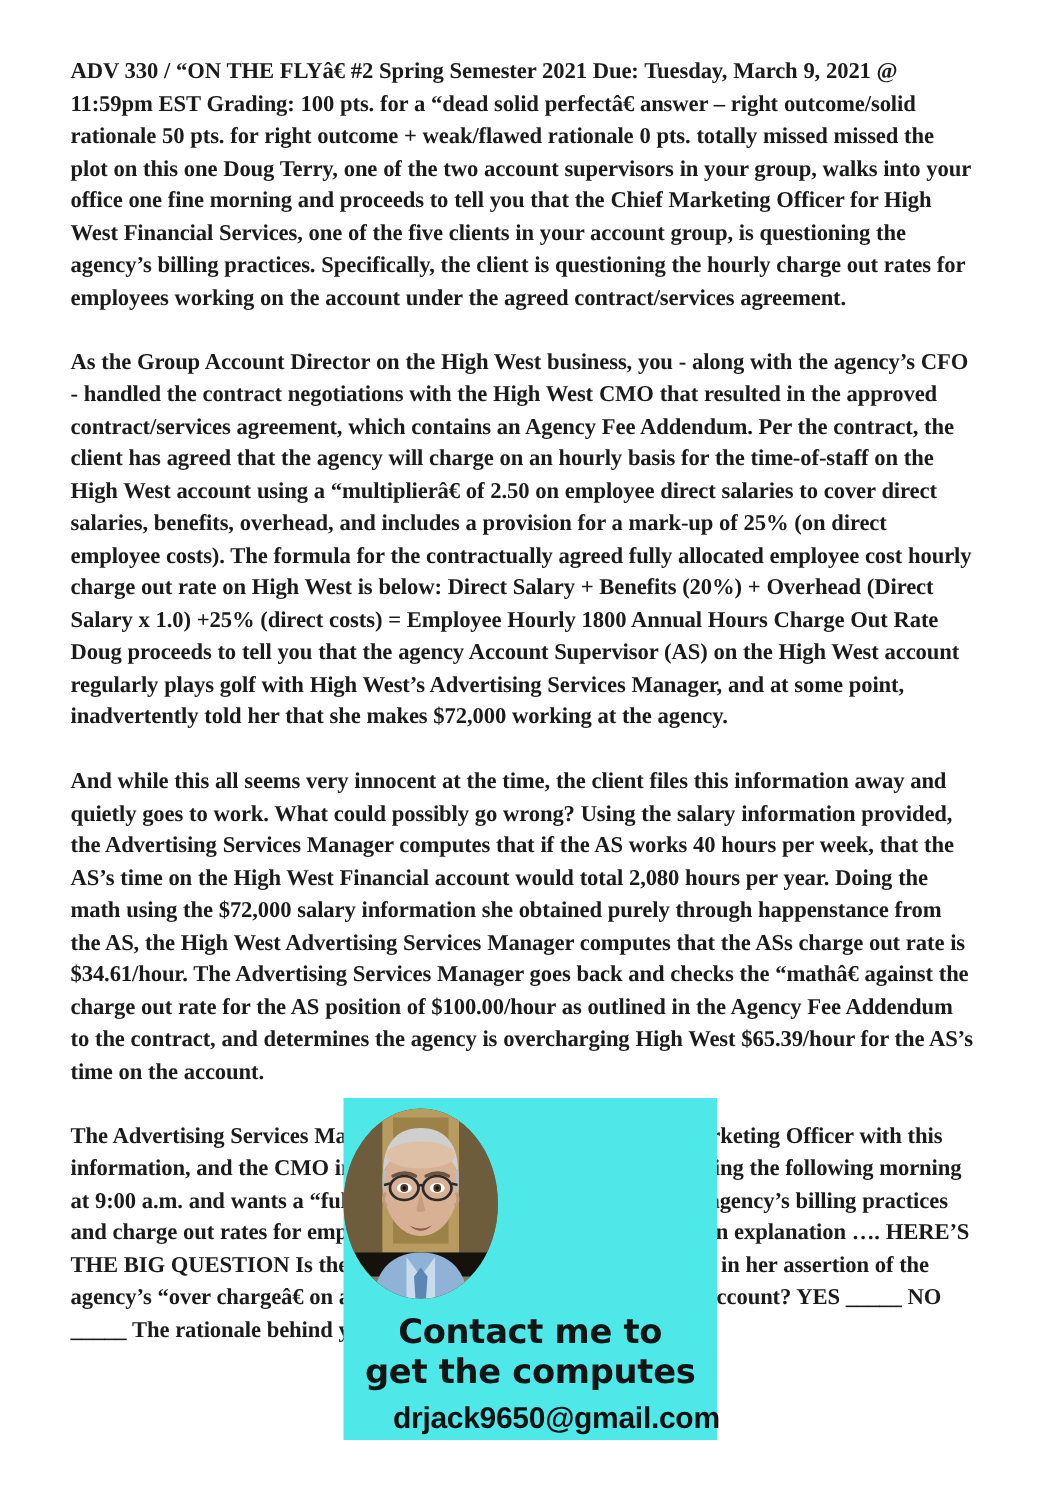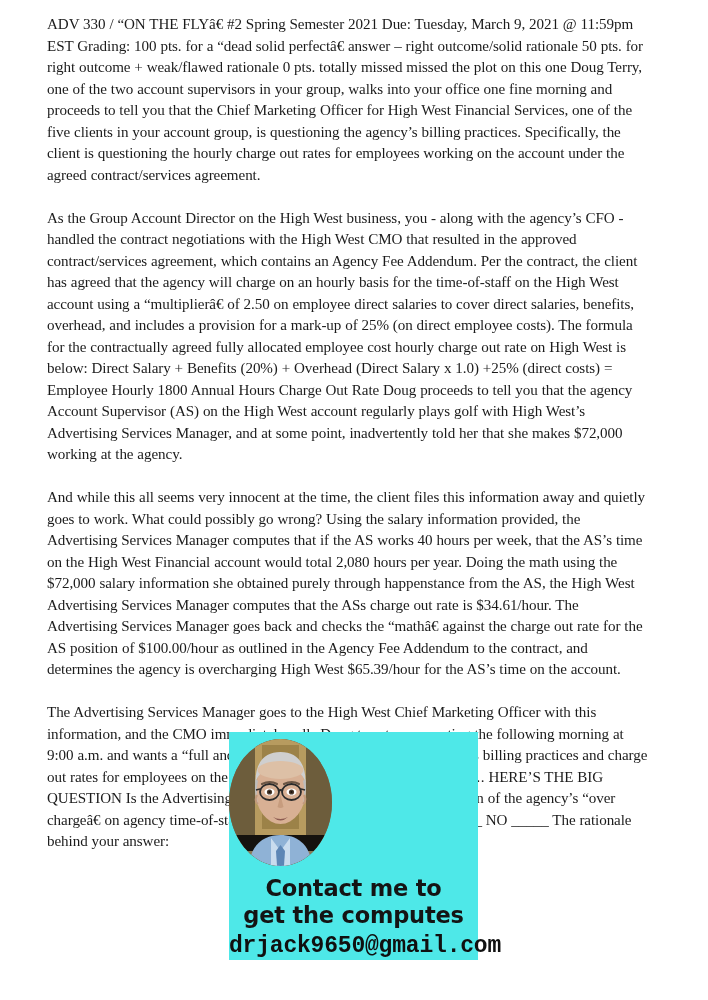--- a/index.html
+++ b/index.html
@@ -22,22 +22,23 @@
     left: 0;
     top: 0;
     width: 708px;
     height: 1000px;
     background: #ffffff;
   }
 
   #doc-body {
     position: absolute;
     left: 47px;
-    top: 14px;
+    top: 38px;
     width: 604px;
+    font-weight: bold;
   }
 
   .para {
     margin: 0 0 21.5px 0;
     font-size: 15.1px;
     line-height: 21.5px;
     text-align: left;
     letter-spacing: -0.08px;
     word-spacing: 0.2px;
     color: #1b1b1b;
@@ -77,26 +78,27 @@
   .promo-line {
     font-family: "DejaVu Sans", sans-serif;
     font-weight: bold;
     font-size: 22.5px;
     line-height: 26.5px;
     color: #141414;
     letter-spacing: -0.2px;
   }
   .promo-email {
     margin-top: 6px;
-    font-family: Liberation Mono, monospace;
+    font-family: Liberation Sans, sans-serif;
     font-weight: bold;
-    font-size: 23px;
+    font-size: 20px;
     line-height: 25px;
     color: #101010;
     letter-spacing: -0.2px;
+    padding-left: 33px;
   }
 </style>
 </head>
 <body>
 
 <div id="page">
 
   <div id="doc-body">
     <p class="para">ADV 330 / “ON THE FLYâ€ #2 Spring Semester 2021 Due: Tuesday, March 9, 2021 @ 11:59pm EST Grading: 100 pts. for a “dead solid perfectâ€ answer – right outcome/solid rationale 50 pts. for right outcome + weak/flawed rationale 0 pts. totally missed missed the plot on this one Doug Terry, one of the two account supervisors in your group, walks into your office one fine morning and proceeds to tell you that the Chief Marketing Officer for High West Financial Services, one of the five clients in your account group, is questioning the agency’s billing practices. Specifically, the client is questioning the hourly charge out rates for employees working on the account under the agreed contract/services agreement.</p>
     <p class="para">As the Group Account Director on the High West business, you - along with the agency’s CFO - handled the contract negotiations with the High West CMO that resulted in the approved contract/services agreement, which contains an Agency Fee Addendum. Per the contract, the client has agreed that the agency will charge on an hourly basis for the time-of-staff on the High West account using a “multiplierâ€ of 2.50 on employee direct salaries to cover direct salaries, benefits, overhead, and includes a provision for a mark-up of 25% (on direct employee costs). The formula for the contractually agreed fully allocated employee cost hourly charge out rate on High West is below: Direct Salary + Benefits (20%) + Overhead (Direct Salary x 1.0) +25% (direct costs) = Employee Hourly 1800 Annual Hours Charge Out Rate Doug proceeds to tell you that the agency Account Supervisor (AS) on the High West account regularly plays golf with High West’s Advertising Services Manager, and at some point, inadvertently told her that she makes $72,000 working at the agency.</p>

